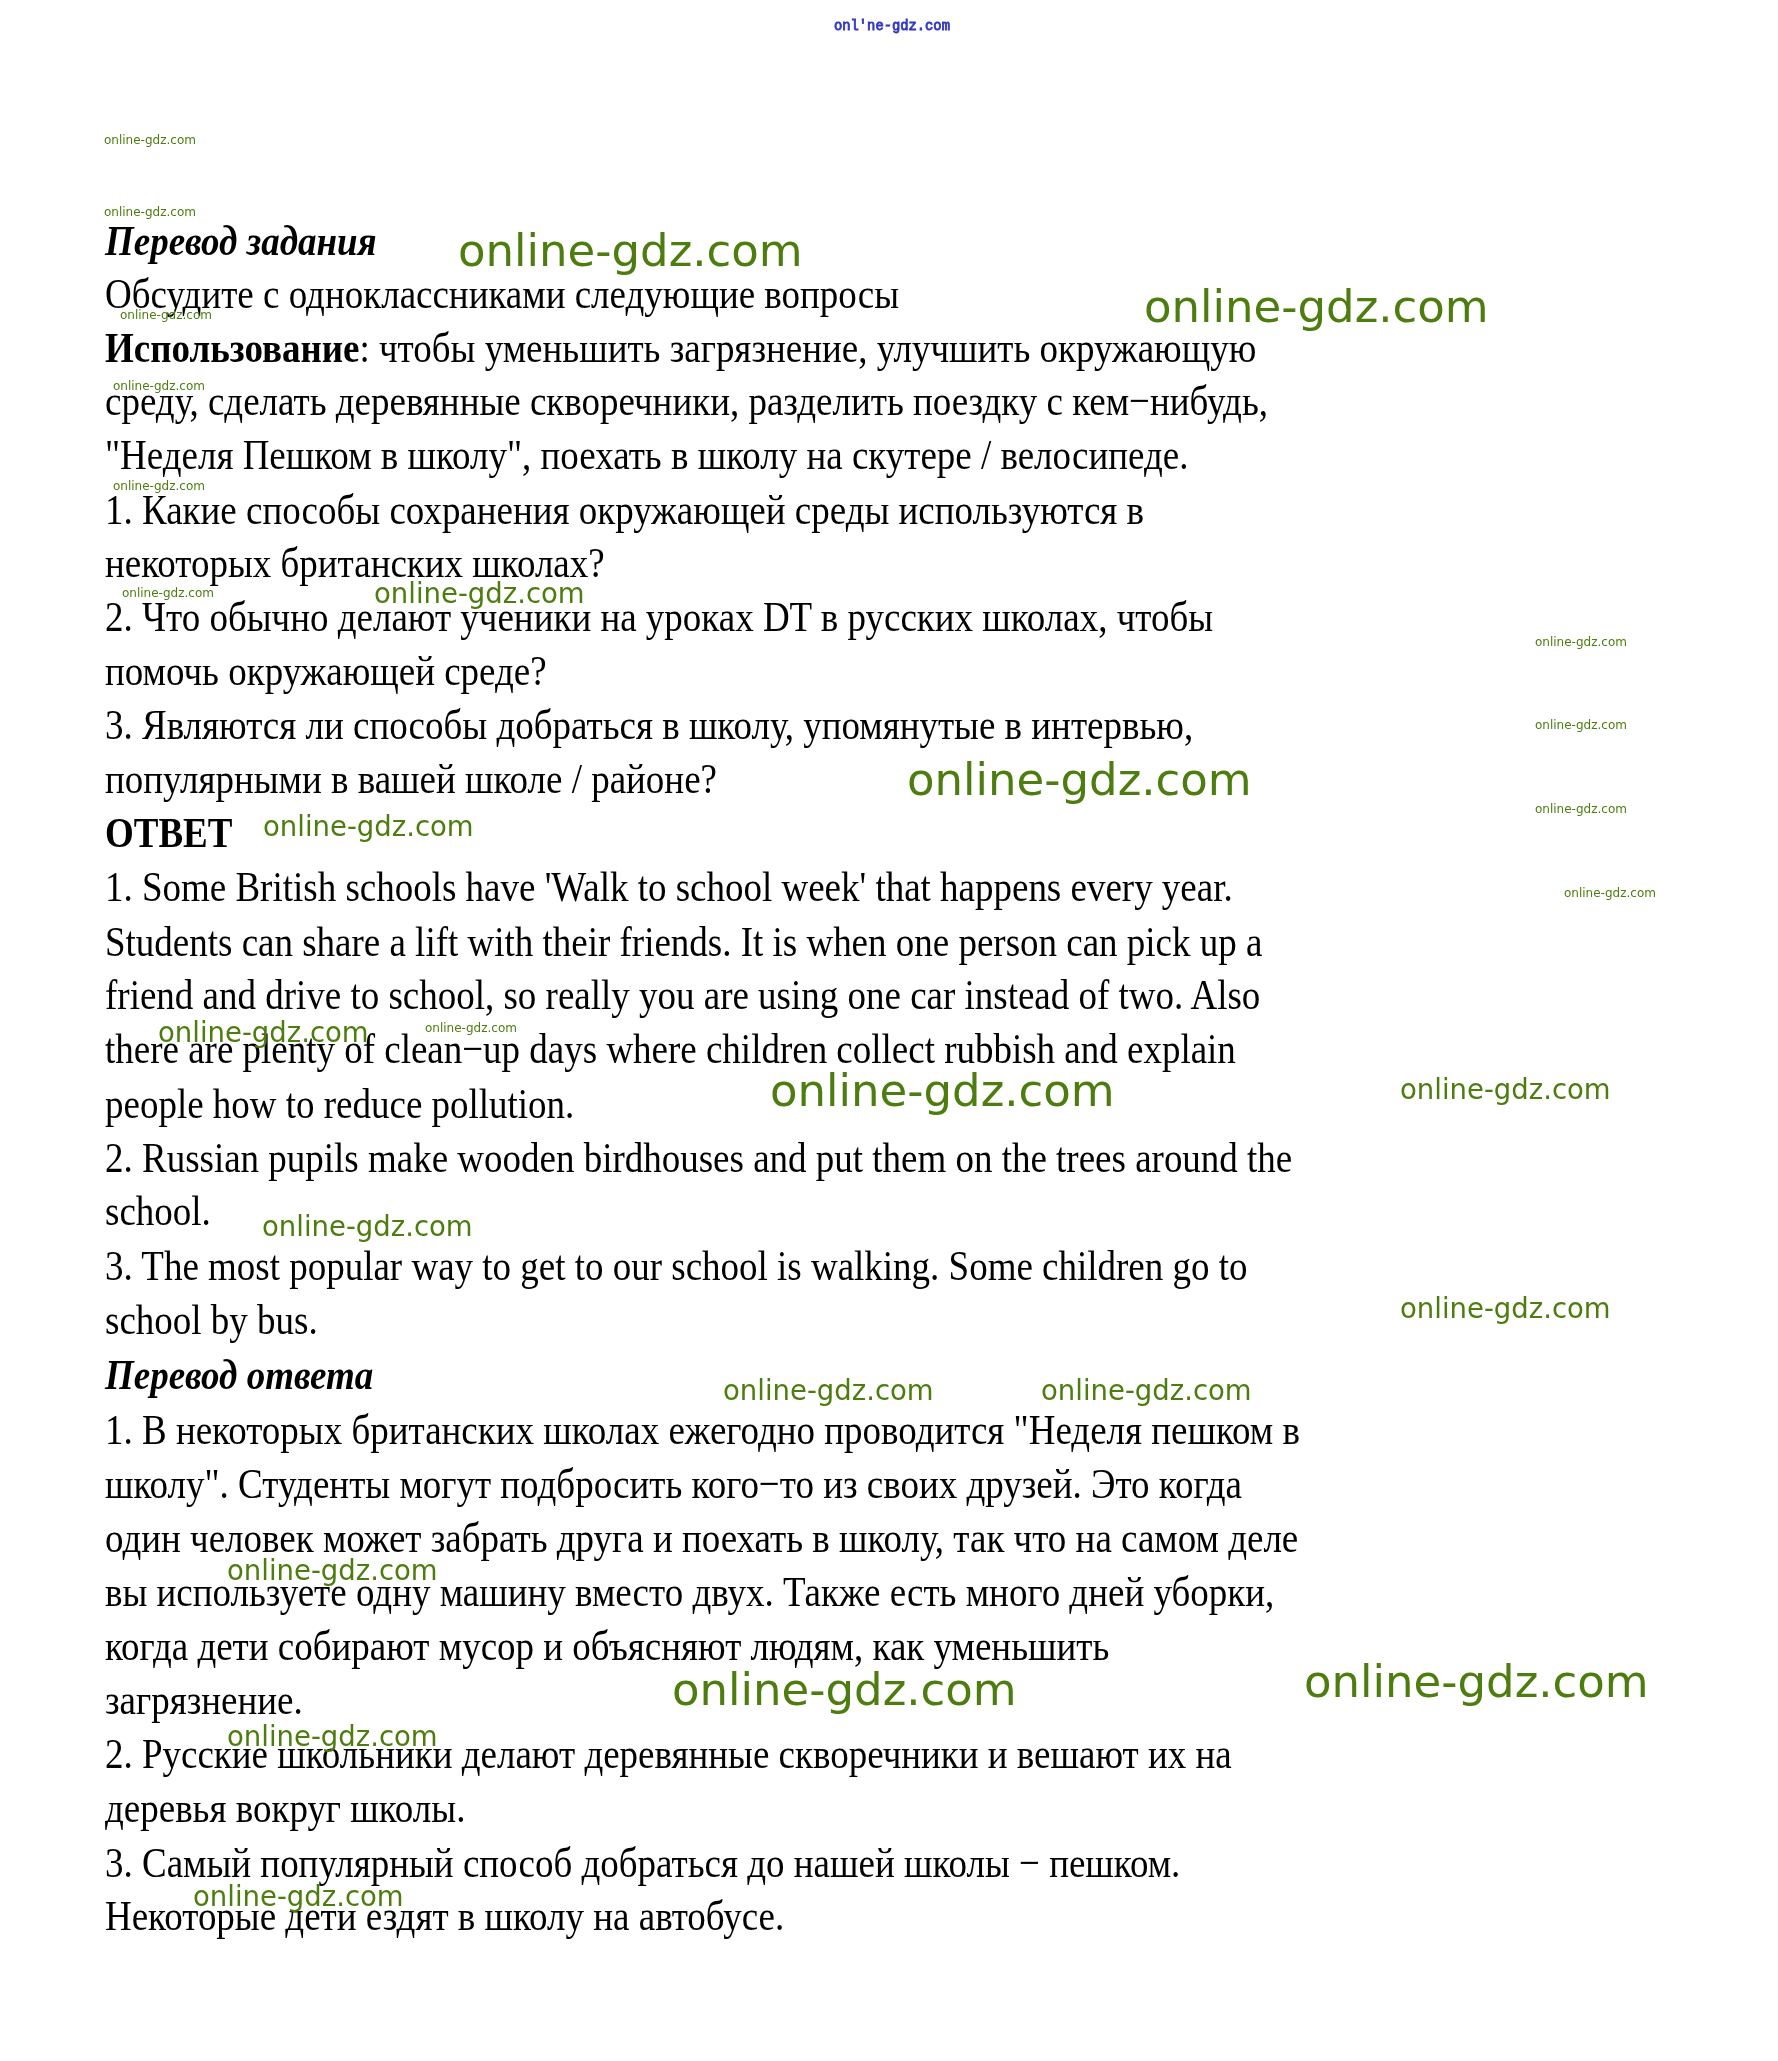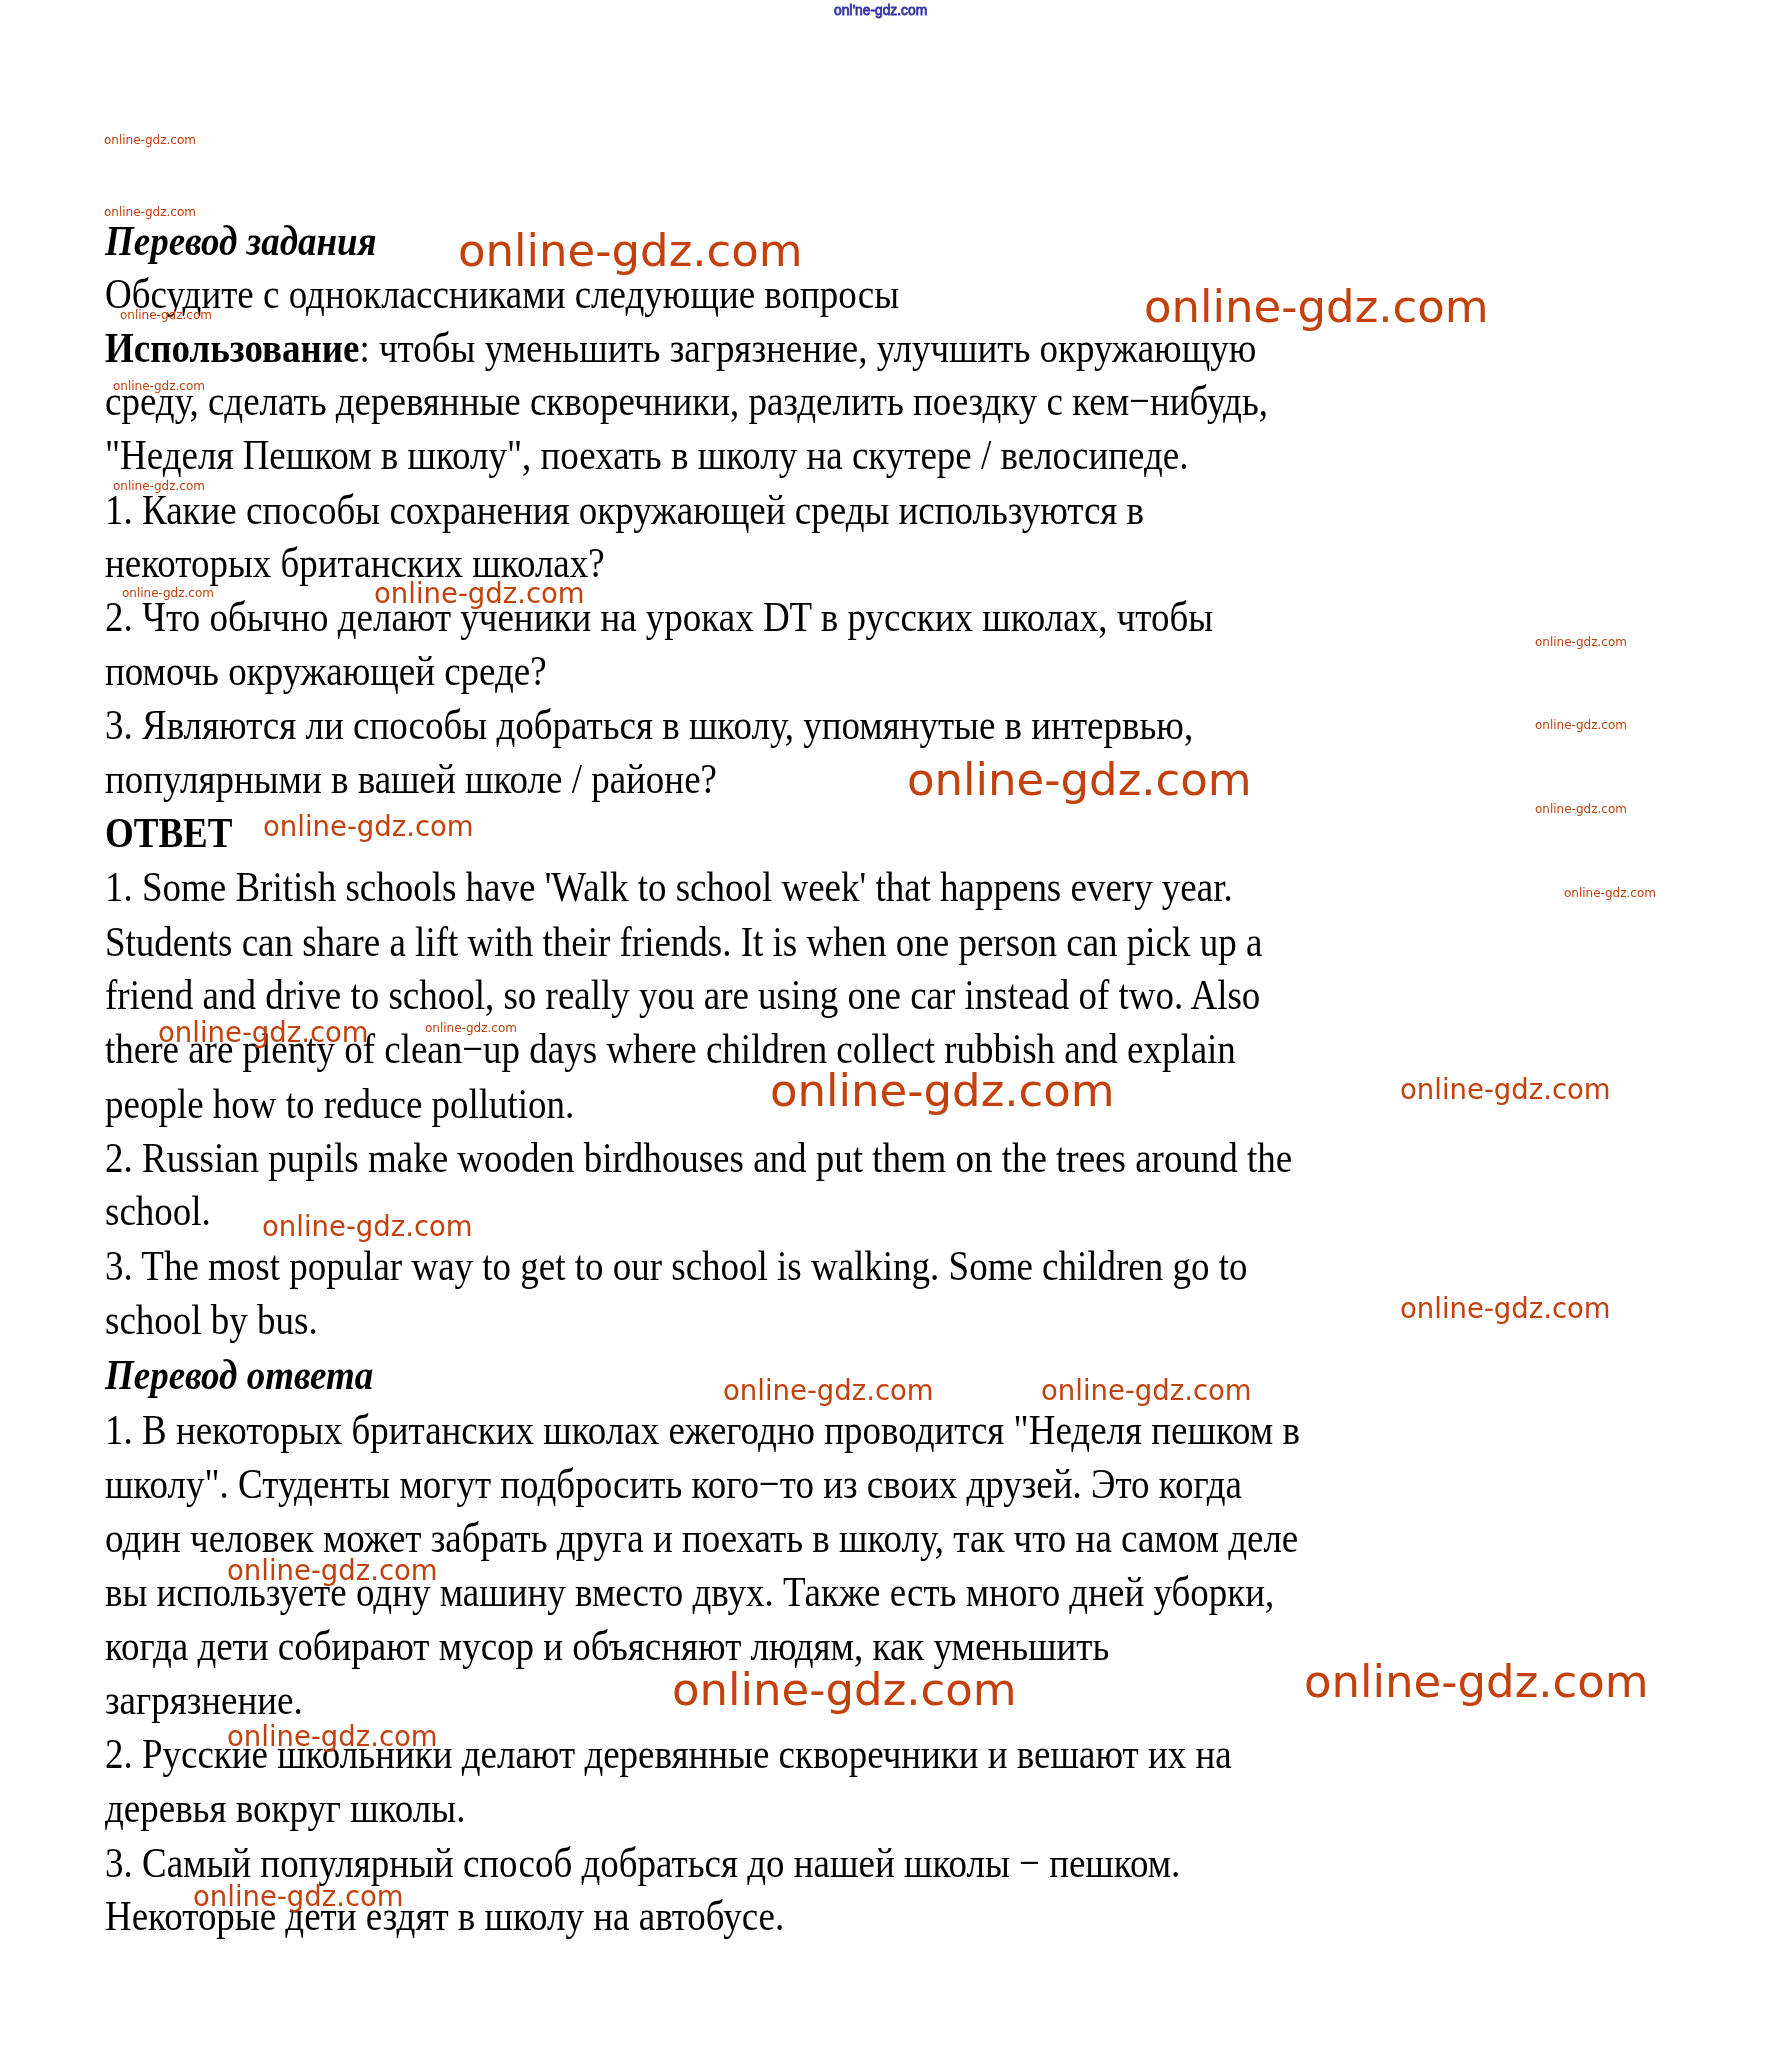--- a/index.html
+++ b/index.html
@@ -1,20 +1,20 @@
 <!DOCTYPE html>
 <html style="font-size:13px"><head>
 <meta charset="utf-8">
 <style>
   html, body { margin:0; padding:0; background:#ffffff; }
   body { width:1778px; height:2062px; position:relative; overflow:hidden; }
   .page { position:absolute; left:0; top:0; width:1778px; height:2062px; }
   .serif { font-family:"Liberation Serif", "DejaVu Serif", serif; color:#000; }
-  .wm { font-family:"DejaVu Sans", "Liberation Sans", sans-serif; color:#c2410c; position:absolute; white-space:nowrap; line-height:1; }
-  .wm-top { font-family:Liberation Sans, sans-serif; color:#404040; -webkit-text-stroke:0.8px #3333bb; position:absolute; left:834px; top:3px; font-size:13.8px; white-space:nowrap; }
+  .wm { font-family:"DejaVu Sans", "Liberation Sans", sans-serif; color:#4d7c0f; position:absolute; white-space:nowrap; line-height:1; }
+  .wm-top { font-family:Liberation Mono, monospace; color:#1d4ed8; -webkit-text-stroke:0.8px #3333bb; position:absolute; left:834px; top:19px; font-size:13.8px; white-space:nowrap; }
   .title { position:absolute; left:0; width:1778px; top:110px; text-align:center; font-size:45px; }
   .line { position:absolute; left:105px; font-size:43px; white-space:nowrap; line-height:1; transform-origin:left top; transform:scaleX(0.86); }
   .it { font-style:italic; font-weight:bold; }
   .b { font-weight:bold; }
   .wm-s { font-size:12px; }
   .wm-m { font-size:27.5px; }
   .wm-l { font-size:45px; }
 </style>
 </head>
 <body>

